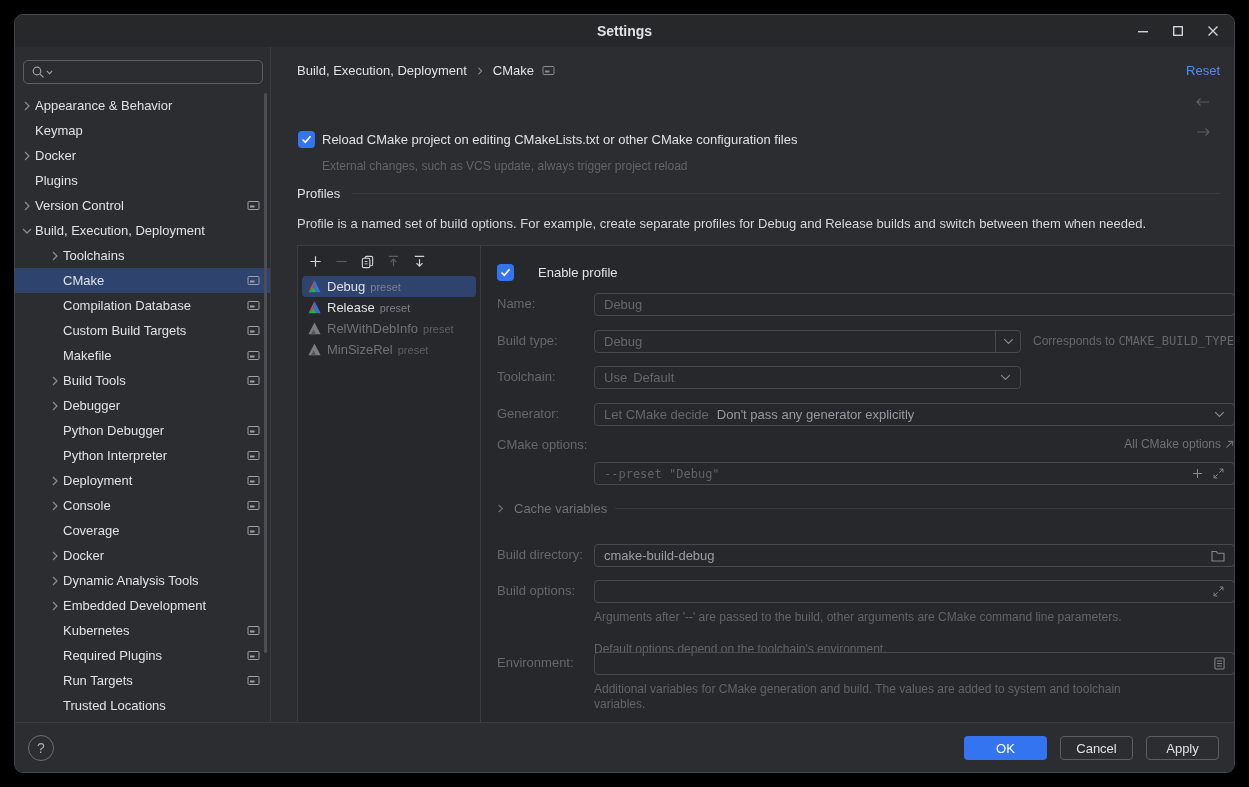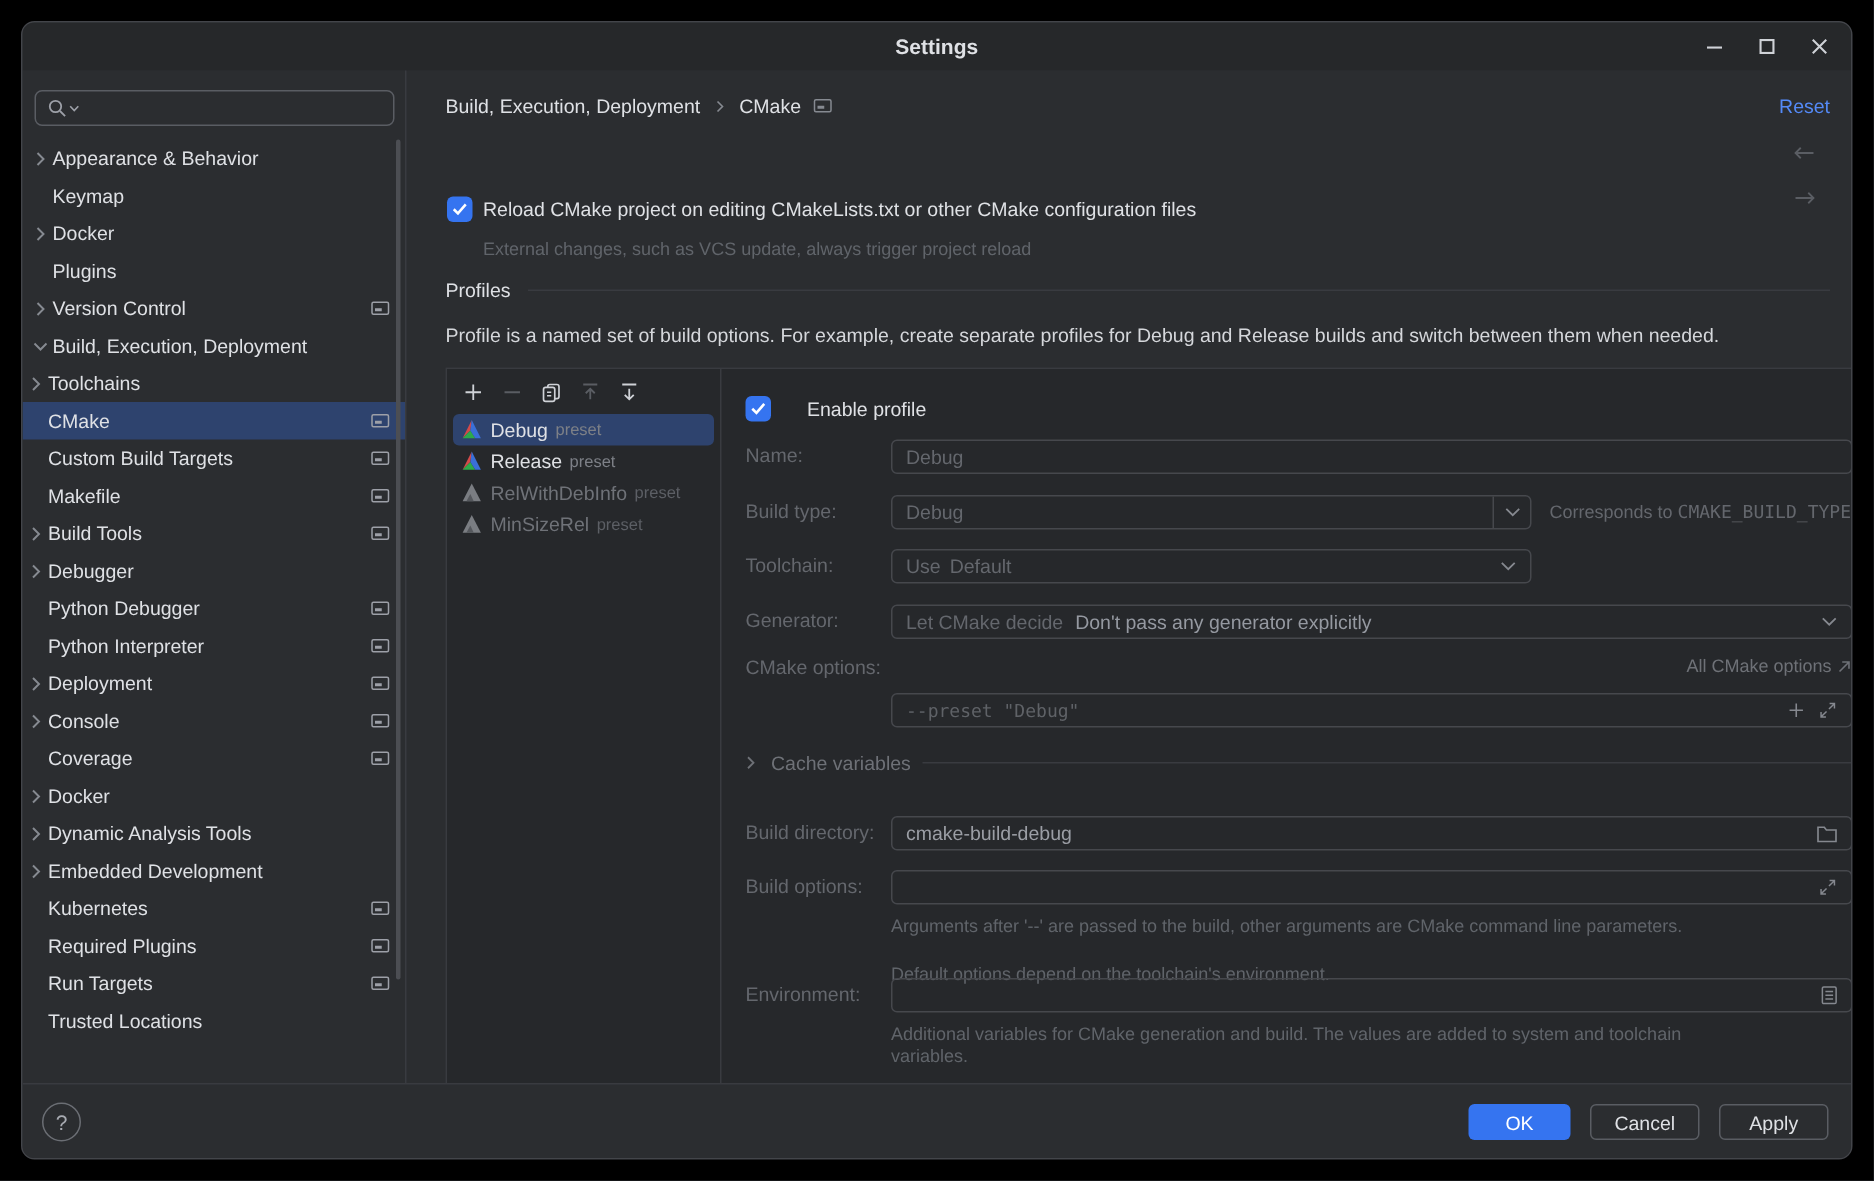--- a/index.html
+++ b/index.html
@@ -13,21 +13,21 @@
   
   .titlebar{position:absolute;left:0;top:0;right:0;height:32px;background:var(--titlebar);display:flex;align-items:center;justify-content:center;}
   .title{font-size:14px;font-weight:bold;color:var(--text);}
   .win-controls{position:absolute;right:14px;top:0;height:32px;display:flex;align-items:center;gap:21px;color:#cfd2d7;}
   .wc{width:14px;height:14px;display:flex;align-items:center;justify-content:center;cursor:pointer;}
   
   .sidebar{position:absolute;left:0;top:32px;width:256px;bottom:50px;background:var(--bg);border-right:1px solid var(--border);}
   .search{position:absolute;left:8px;top:13px;width:240px;height:24px;border:1px solid #5a5d63;border-radius:5px;display:flex;align-items:center;padding:0 7px;color:#9da0a8;cursor:text;}
   .tree{position:absolute;left:0;top:46px;right:0;}
   .titem{display:flex;align-items:center;height:25px;font-size:13px;color:var(--text);padding-right:10px;cursor:pointer;white-space:nowrap;}
-  .lvl0{padding-left:3px;} .lvl1{}
+  .lvl0{padding-left:3px;} .lvl1{padding-left:31px;}
   .tchev{width:17px;height:16px;flex:none;display:flex;align-items:center;justify-content:center;color:#868a91;}
   .mini{margin-left:auto;color:#9da0a8;display:flex;flex:none;}
   .sel-row{background:var(--sel);}
   .scrollbar{position:absolute;right:3px;top:46px;width:3px;height:560px;background:#4c4e53;border-radius:2px;}
   
   .main{position:absolute;left:257px;top:32px;right:0;bottom:50px;background:var(--bg);}
   .crumbs{position:absolute;left:25px;top:16px;display:flex;align-items:center;gap:8px;font-size:13px;color:var(--text);}
   .crumb-sep{color:#868a91;}
   .header-right{position:absolute;right:14px;top:16px;display:flex;align-items:center;gap:18px;flex-direction:column;}
   .reset{color:var(--link);font-size:13px;cursor:pointer;}
@@ -59,21 +59,21 @@
   .fhelp{position:absolute;left:113px;font-size:12px;color:var(--help);}
   .enable-row{position:absolute;left:16px;top:18px;display:flex;align-items:center;gap:24px;font-size:13px;color:var(--text);}
   .note{position:absolute;left:552px;font-size:12px;color:var(--disabled);line-height:23px;white-space:nowrap;}
   .alink{position:absolute;right:3px;top:191px;font-size:12px;color:#6e7177;display:flex;align-items:center;gap:4px;cursor:pointer;}
   .cache-row{position:absolute;left:14px;right:2px;top:255px;display:flex;align-items:center;gap:8px;font-size:13px;color:#6e7177;}
   
   .footer{position:absolute;left:0;right:0;bottom:0;height:50px;background:var(--bg);border-top:1px solid var(--border);}
   .helpbtn{position:absolute;left:13px;top:12px;width:26px;height:26px;border:1px solid #6b6e74;border-radius:50%;color:#a8abb2;display:flex;align-items:center;justify-content:center;font-size:14px;cursor:pointer;}
   .btns{position:absolute;right:15px;top:13px;display:flex;gap:13px;}
   .btn{height:24px;border-radius:4px;font-size:13px;display:flex;align-items:center;justify-content:center;cursor:pointer;}
-  .btn.primary{background:var(--accent);color:#fff;width:68px;}
+  .btn.primary{background:var(--accent);color:#fff;width:83px;}
   .btn.secondary{background:transparent;border:1px solid #5a5d63;color:var(--text);width:73px;}
   svg{display:block;}
 </style>
 </head>
 <body>
 
 <div class="window">
 
   <div class="titlebar">
     <span class="title">Settings</span>
@@ -161,20 +161,30 @@
           <span class="tchev">
             <svg width="12" height="12" viewBox="0 0 12 12">
               <path d="M4 2l4 4-4 4" fill="none" stroke="currentColor" stroke-width="1.3"></path>
             </svg>
           </span>
           <span>Toolchains</span>
         </div>
       <div class="titem lvl1 sel-row">
           <span class="tchev"></span>
           <span>CMake</span>
+          <span class="mini">
+            <svg width="13" height="13" viewBox="0 0 13 13">
+              <rect x="1" y="2.5" width="11" height="8" rx="1" fill="none" stroke="currentColor"></rect>
+              <rect x="3" y="6.5" width="4.5" height="2" fill="currentColor"></rect>
+            </svg>
+          </span>
+        </div>
+      <div class="titem lvl1">
+          <span class="tchev"></span>
+          <span>Compilation Database</span>
           <span class="mini">
             <svg width="13" height="13" viewBox="0 0 13 13">
               <rect x="1" y="2.5" width="11" height="8" rx="1" fill="none" stroke="currentColor"></rect>
               <rect x="3" y="6.5" width="4.5" height="2" fill="currentColor"></rect>
             </svg>
           </span>
         </div>
       <div class="titem lvl1">
           <span class="tchev"></span>
           <span>Custom Build Targets</span>

